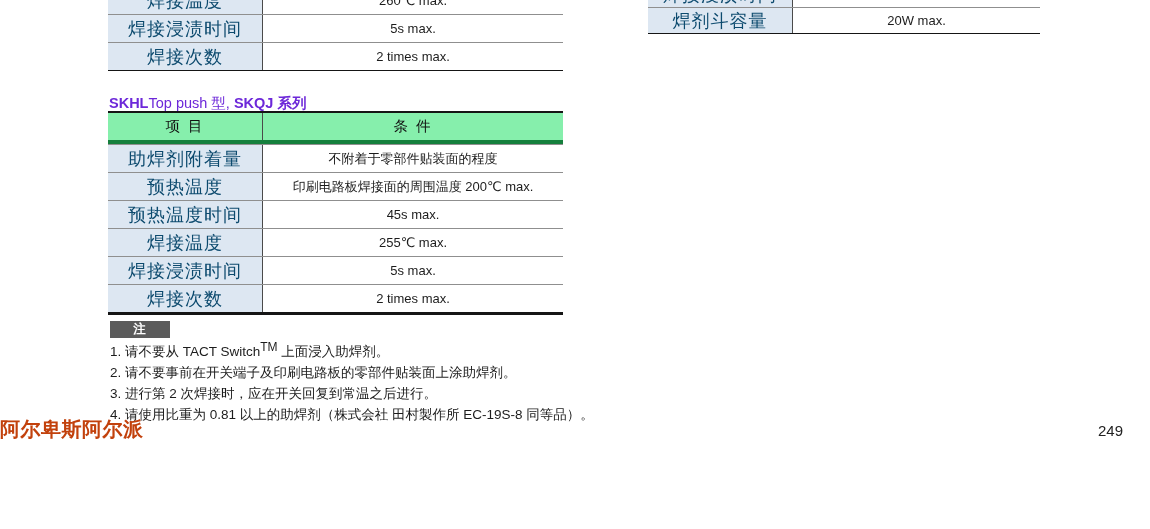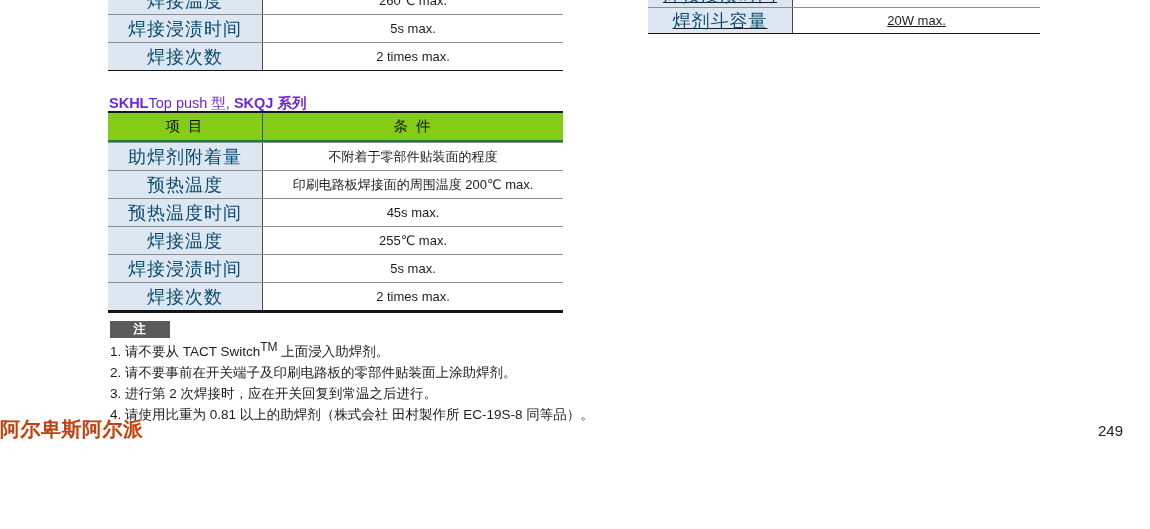--- a/index.html
+++ b/index.html
@@ -17,31 +17,31 @@
   .trow{display:flex;align-items:stretch;border-top:1px solid #8f8f8f;}
   .trow:first-child{border-top:none;}
   .tcell{display:flex;align-items:center;justify-content:center;box-sizing:border-box;}
   .tlabel{
     background:#dde7f2;
     border-right:1px solid #4a4a4a;
     font-size:18px;color:#0c4a6e;letter-spacing:1px;
   }
   .tvalue{background:#ffffff;font-size:13px;color:#1c1c1c;flex:1;}
   .thead-row{
-    display:flex;background:#84cc16;border-bottom:2px solid #15803d;
+    display:flex;background:#86efac;border-bottom:4px solid #15803d;
   }
   .thead-row .tcell{font-size:14.5px;color:#111;letter-spacing:2px;}
   .tbl-main{border-top:2px solid #151515;}
 
   
   .col-l{width:155px;}
   .row-h{height:27px;}
   
   .col-r{width:145px;}
-  .row-hr{height:25px;text-decoration:underline;}
+  .row-hr{height:25px;}
 
   .clip-left{left:108px;top:0;width:457px;height:71px;}
   .clip-left .tbl{margin-top:-13px;width:455px;}
   .clip-right{left:648px;top:0;width:394px;height:34px;}
   .clip-right .tbl{margin-top:-18px;width:392px;}
 
   .section-title{
     position:absolute;left:109px;top:94px;
     font-size:14.5px;color:#6d28d9;
   }

